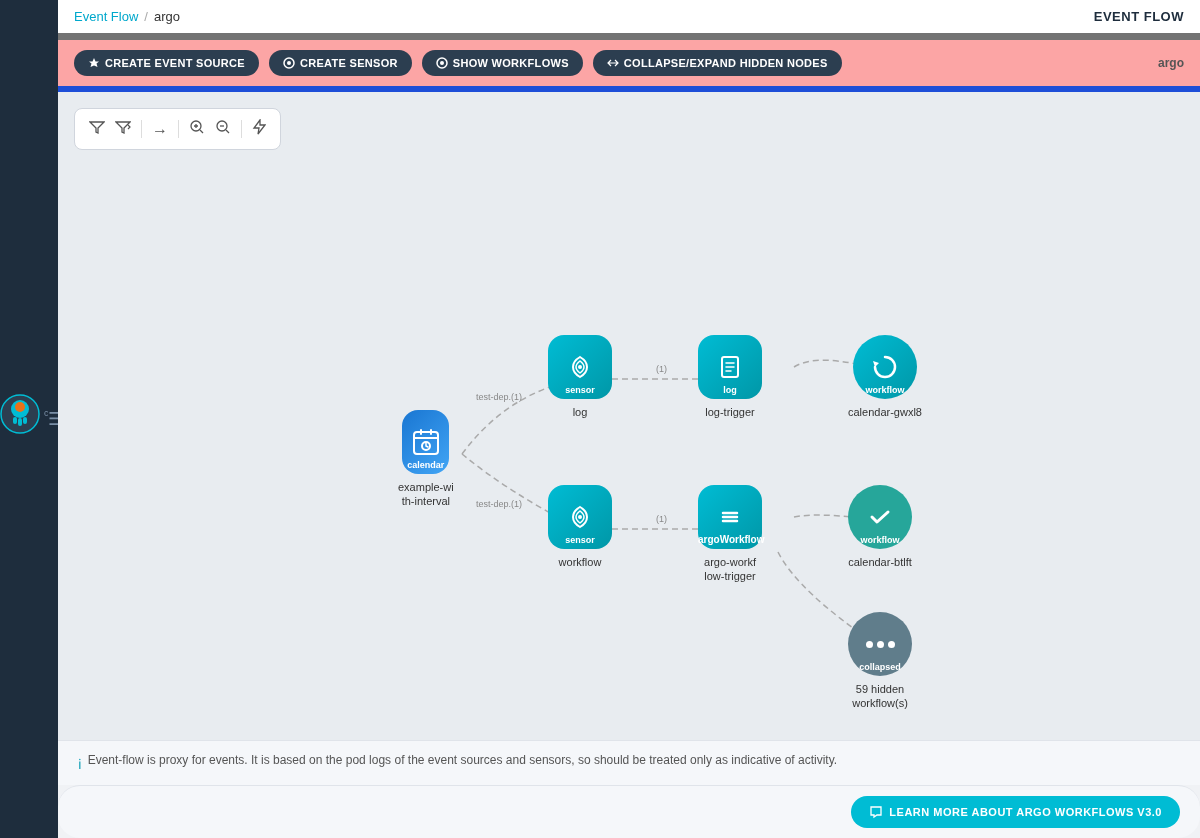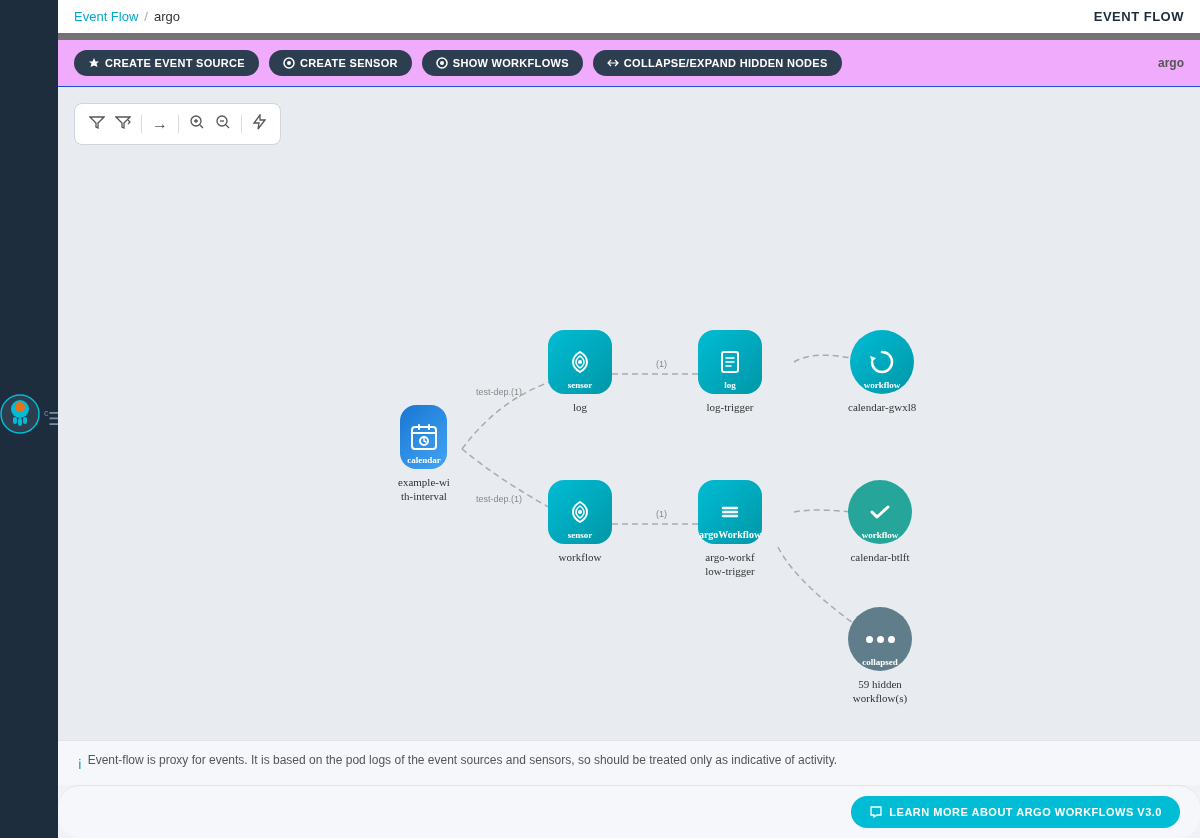--- a/index.html
+++ b/index.html
@@ -71,22 +71,22 @@
       font-size: 13px;
       color: #333;
     }
     .breadcrumb-link { color: #00a8cc; font-weight: 500; }
     .breadcrumb-sep { color: #aaa; }
     .breadcrumb-current { color: #333; }
     .top-title { font-size: 13px; font-weight: 600; color: #1e2d3d; letter-spacing: 0.5px; }
 
     
     #action-bar {
-      background: #f0abfc;
-      border-bottom: 1px solid #1d4ed8;
+      background: #fca5a5;
+      border-bottom: 6px solid #1d4ed8;
       display: flex;
       align-items: center;
       padding: 10px 16px;
       gap: 10px;
       flex-shrink: 0;
     }
     .action-btn {
       display: flex;
       align-items: center;
       gap: 5px;
@@ -131,21 +131,20 @@
     }
     .filter-sep { width: 1px; height: 18px; background: #ddd; }
 
     
     .node {
       position: absolute;
       display: flex;
       flex-direction: column;
       align-items: center;
       cursor: pointer;
-      font-family: Liberation Serif, serif;
     }
     .node-icon {
       border-radius: 16px;
       display: flex;
       align-items: center;
       justify-content: center;
       color: #fff;
       font-size: 22px;
       position: relative;
     }

